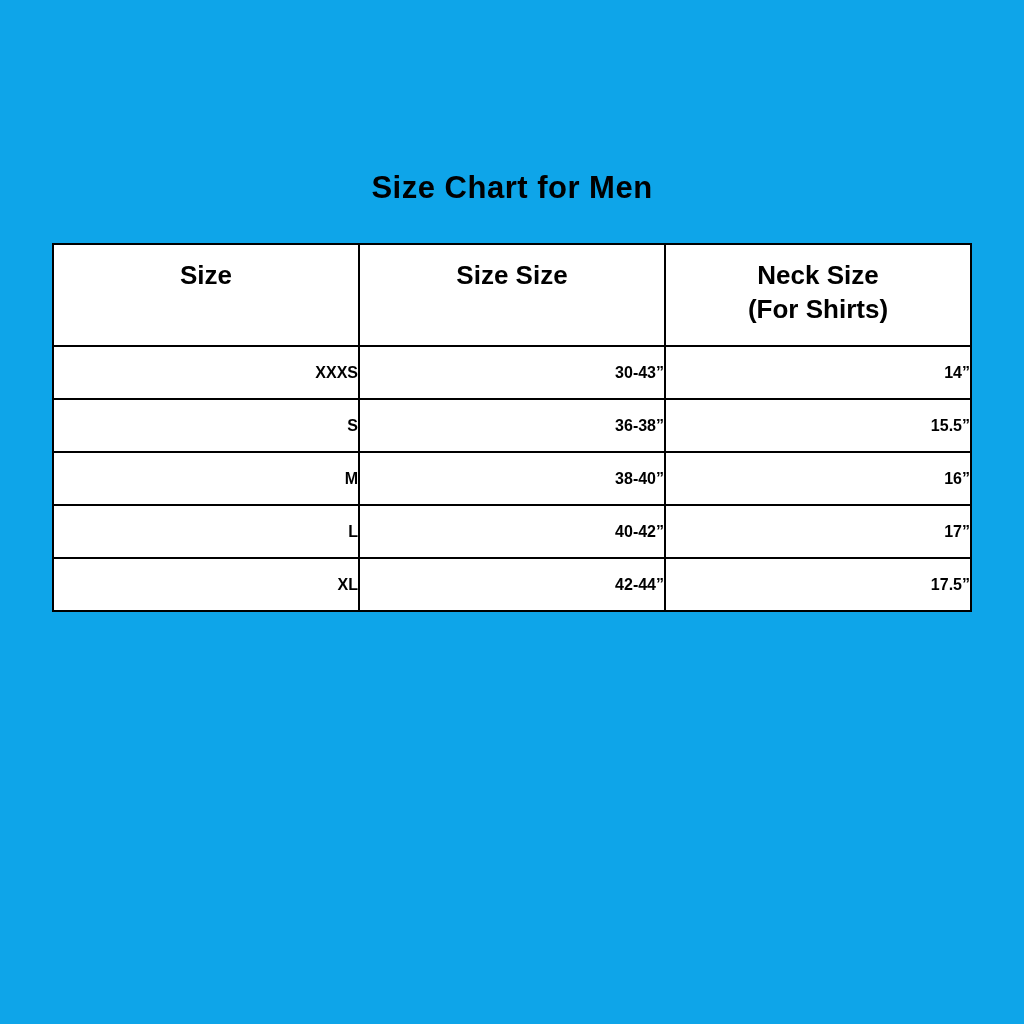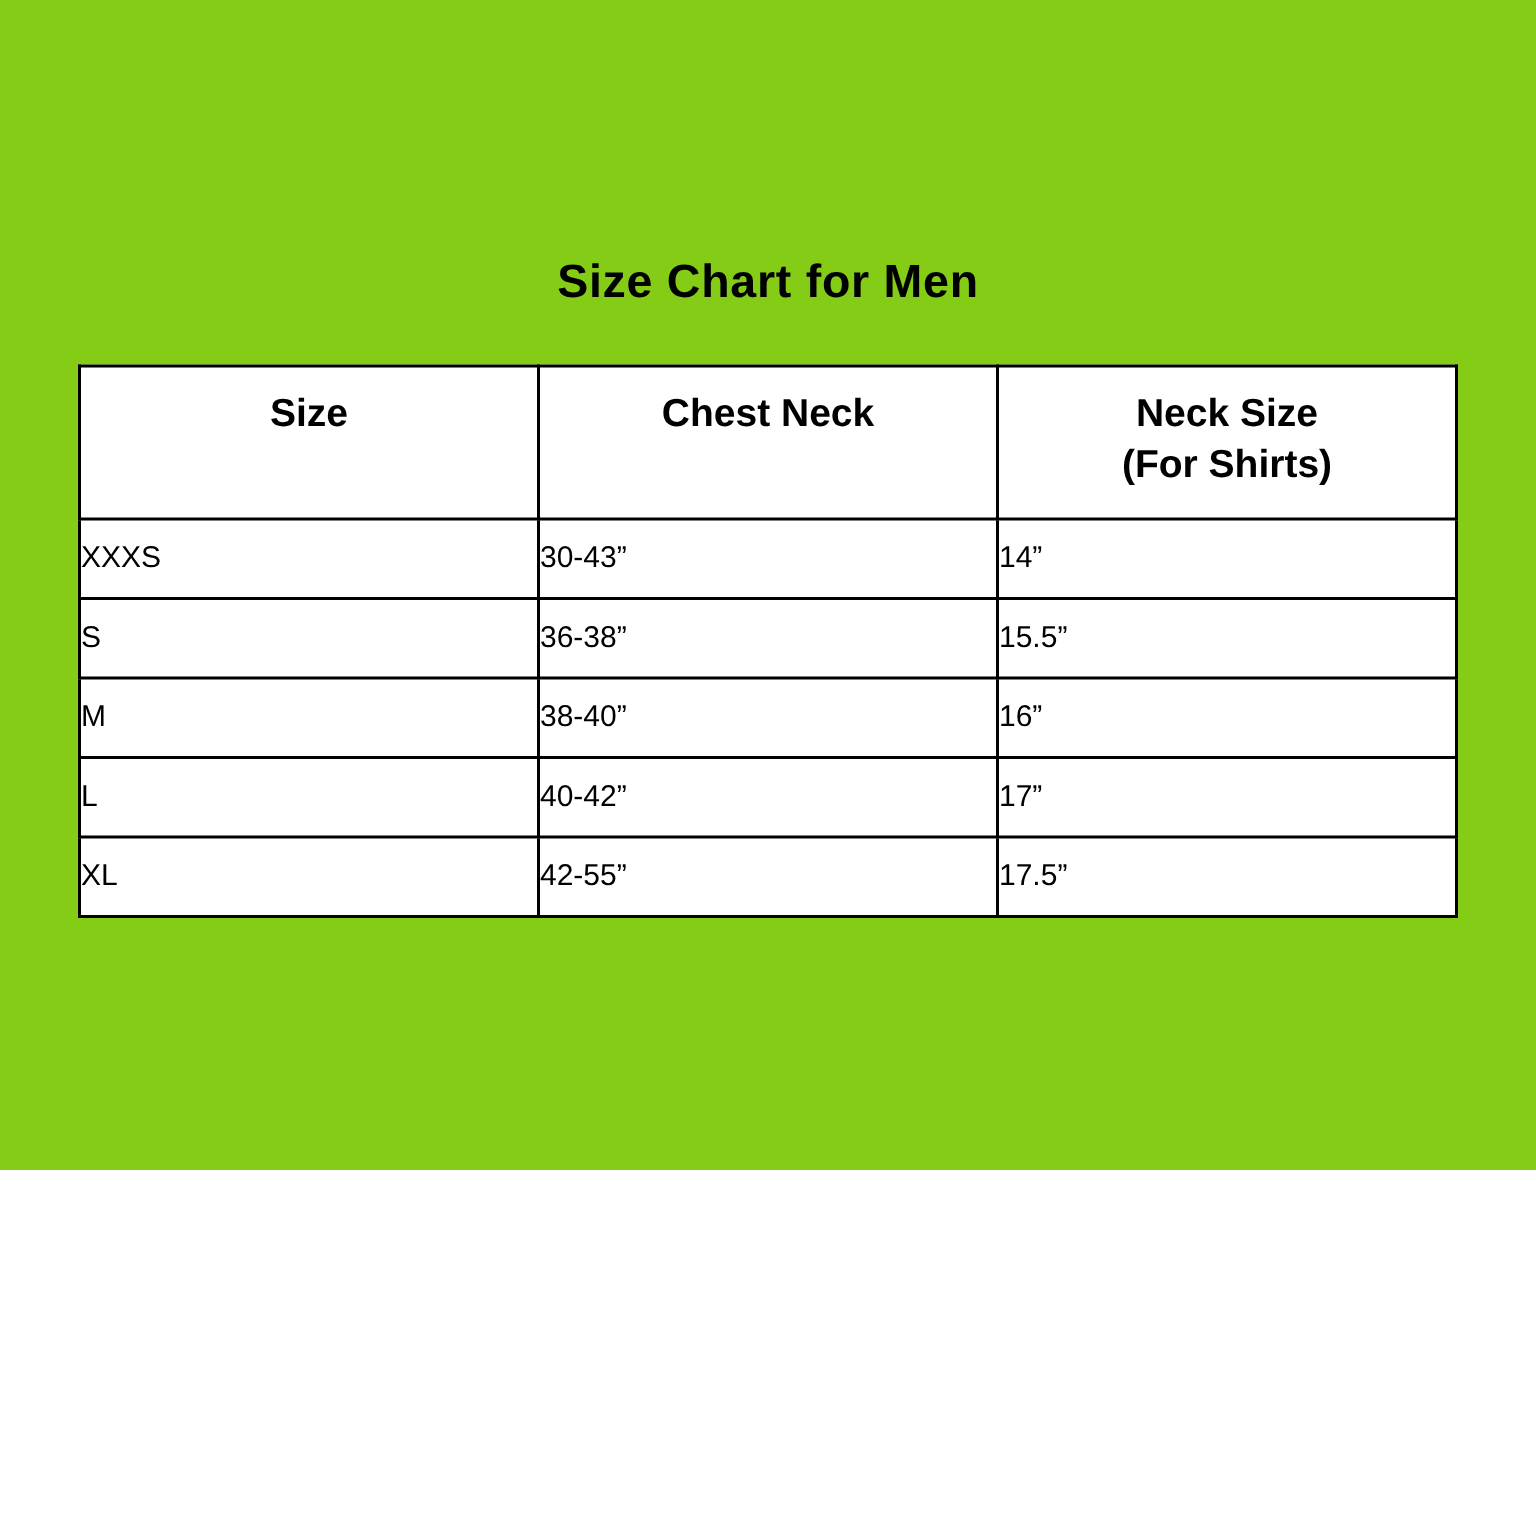--- a/index.html
+++ b/index.html
@@ -7,22 +7,22 @@
     padding: 0;
     width: 1024px;
     height: 1024px;
     background: #ffffff;
     font-family: "Liberation Sans", sans-serif;
     color: #000000;
   }
   .canvas {
     position: relative;
     width: 1024px;
-    height: 780px;
-    background: #84cc16;
+    height: 1024px;
+    background: #0ea5e9;
     overflow: hidden;
   }
   .page-title {
     position: absolute;
     top: 170px;
     left: 0;
     width: 1024px;
     text-align: center;
     font-size: 31px;
     font-weight: bold;
@@ -45,41 +45,41 @@
     height: 86px;
     vertical-align: top;
     padding-top: 13px;
     font-size: 26px;
     font-weight: bold;
     line-height: 34px;
   }
   table.size-chart td {
     height: 51px;
     vertical-align: middle;
-    text-align: left;
-    font-size: 20px;
-    font-weight: normal;
+    text-align: right;
+    font-size: 16px;
+    font-weight: bold;
     padding: 0;
   }
 </style>
 </head>
 <body>
 
 <div class="canvas">
 
   <div class="page-title">Size Chart for Men</div>
 
   <table class="size-chart">
     <thead>
       <tr>
         <th>
           <span>Size</span>
         </th>
         <th>
-          <span>Chest Neck</span>
+          <span>Size Size</span>
         </th>
         <th>
           <span>Neck Size</span><br>
           <span>(For Shirts)</span>
         </th>
       </tr>
     </thead>
     <tbody>
       <tr>
         <td>XXXS</td>
@@ -96,19 +96,19 @@
         <td>38-40”</td>
         <td>16”</td>
       </tr>
       <tr>
         <td>L</td>
         <td>40-42”</td>
         <td>17”</td>
       </tr>
       <tr>
         <td>XL</td>
-        <td>42-55”</td>
+        <td>42-44”</td>
         <td>17.5”</td>
       </tr>
     </tbody>
   </table>
 
 </div>
 
 </body></html>

